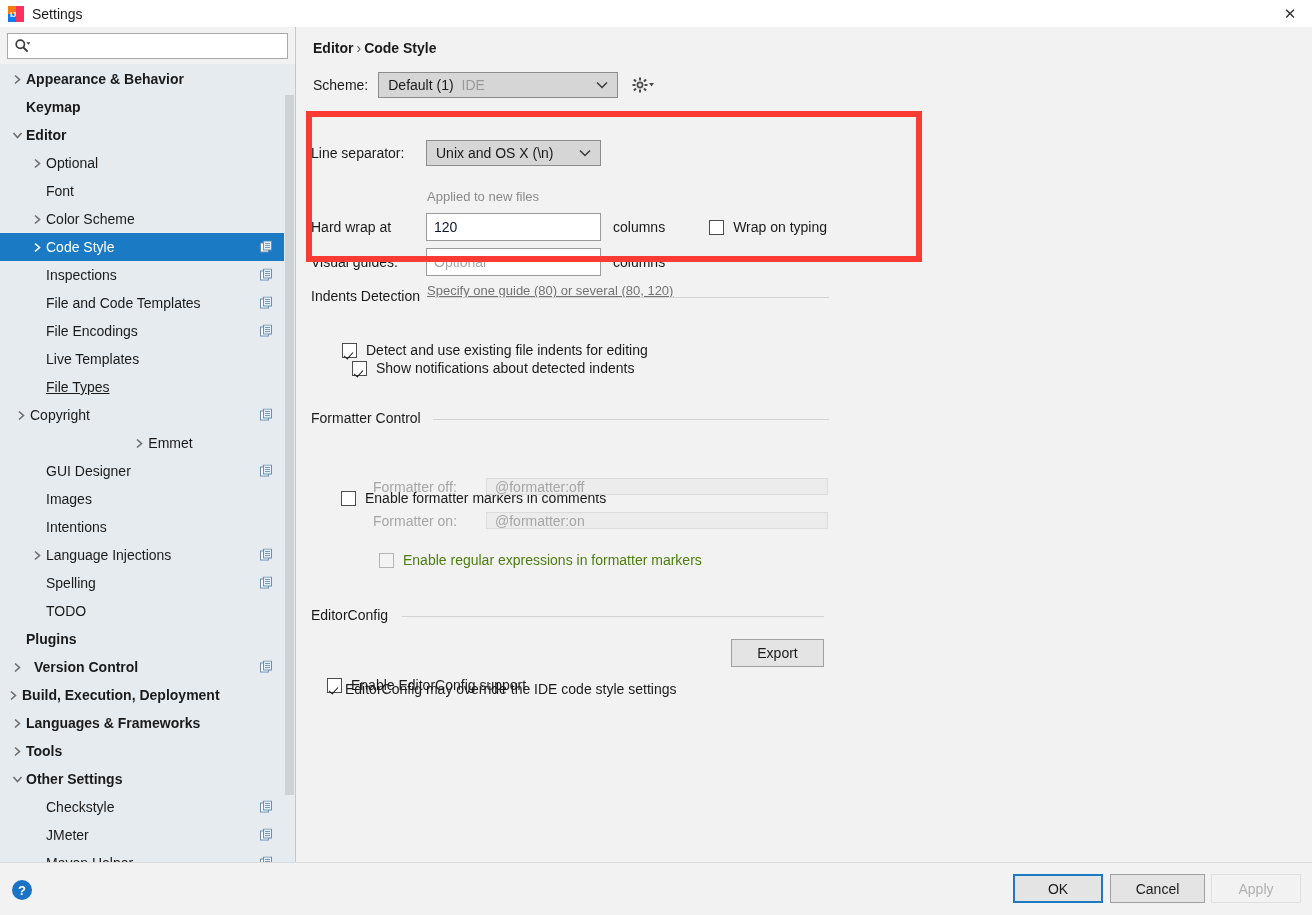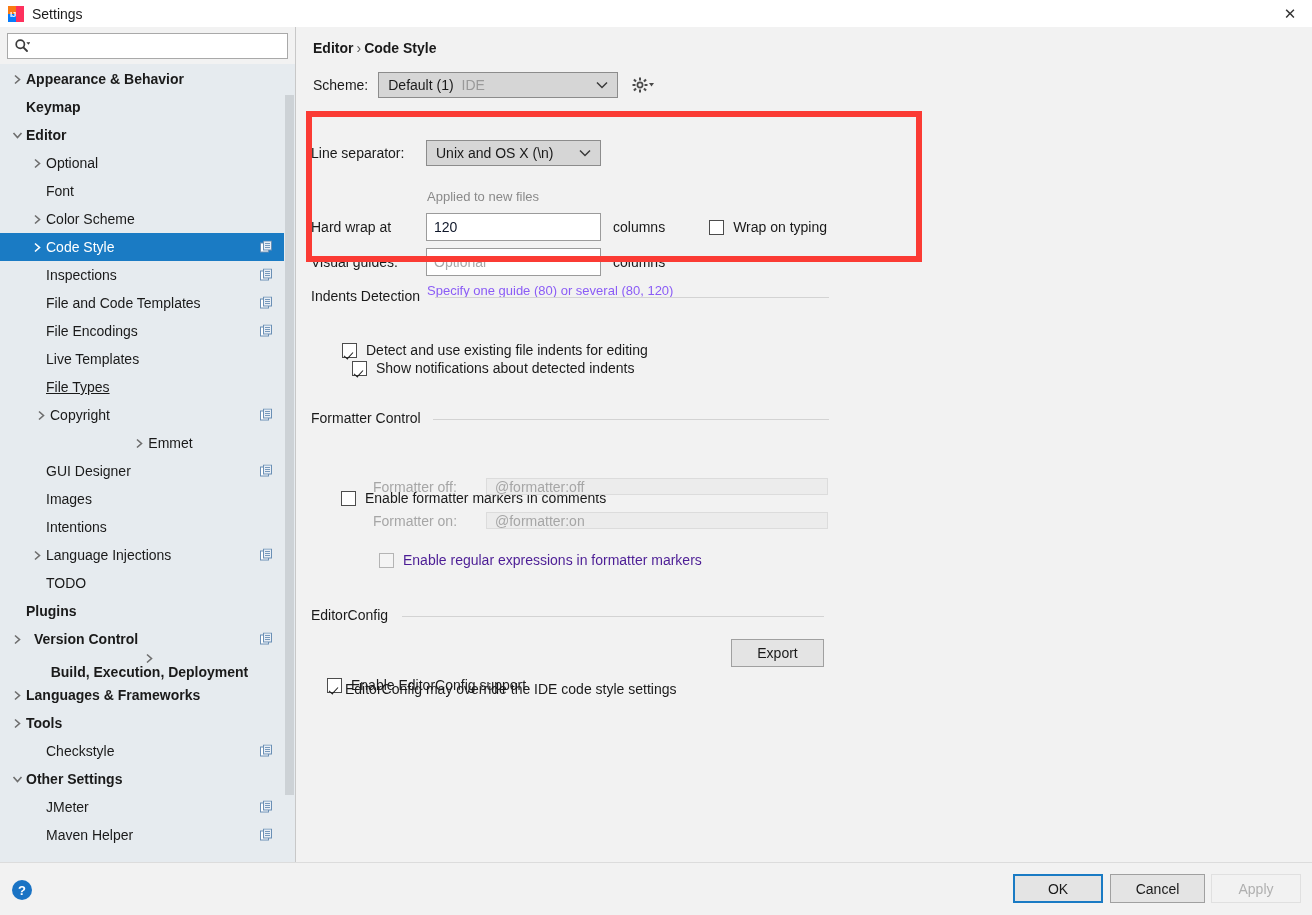--- a/index.html
+++ b/index.html
@@ -157,25 +157,25 @@
     width:15px; height:15px; border:1px solid #4c4c4c; background:#ffffff;
     flex:none; position:relative; margin-right:9px;
   }
   .cbox.checked::after {
     content:""; position:absolute; left:3px; top:6px;
     width:4px; height:8px; border:solid #1a1a1a;
     border-width:0 1.6px 1.6px 0; transform:rotate(42deg);
   }
   .cbox.disabled { border-color:#b4b4b4; background:#f4f4f4; }
   .cb-label { font-size:14px; }
-  .cb-label.disabled { color:#4c1d95; }
+  .cb-label.disabled { color:#4d7c0f; }
 
   .guides-hint {
     position:absolute; left:130px; top:256px;
-    font-size:13px; color:#8b5cf6;
+    font-size:13px; color:#737373;text-decoration:underline;
   }
 
   
   .section-title {
     position:absolute; font-size:14px; color:#1a1a1a;
     background:#f2f2f2; padding-right:7px;
   }
   .section-rule {
     position:absolute; height:1px; background:#d3d3d3;
   }
@@ -356,21 +356,21 @@
             </span>
           </div>
           <div class="tree-item" style="padding-left: 28px;">
             <span class="chev"></span>
             <span class="tree-label">Live Templates</span>
           </div>
           <div class="tree-item" style="padding-left: 28px; text-decoration: underline;">
             <span class="chev"></span>
             <span class="tree-label">File Types</span>
           </div>
-          <div class="tree-item" style="padding-left: 32px;">
+          <div class="tree-item" style="padding-left: 12px;">
             <span class="chev">
               <svg width="9" height="11" viewBox="0 0 9 11">
                 <path d="M2 1.5 L6.5 5.5 L2 9.5" fill="none" stroke="currentColor" stroke-width="1.6"></path>
               </svg>
             </span>
             <span class="tree-label">Copyright</span>
             <span class="copy-badge">
               <svg width="13" height="13" viewBox="0 0 13 13">
                 <rect x="0.5" y="2.5" width="8" height="9" fill="#ffffff" stroke="#6a8fb5" stroke-width="1"></rect>
                 <rect x="3.5" y="0.5" width="8" height="9" fill="#e8eef5" stroke="#6a8fb5" stroke-width="1"></rect>
@@ -421,20 +421,33 @@
                 <rect x="0.5" y="2.5" width="8" height="9" fill="#ffffff" stroke="#6a8fb5" stroke-width="1"></rect>
                 <rect x="3.5" y="0.5" width="8" height="9" fill="#e8eef5" stroke="#6a8fb5" stroke-width="1"></rect>
                 <line x1="5" y1="3" x2="10" y2="3" stroke="#6a8fb5" stroke-width="0.9"></line>
                 <line x1="5" y1="5" x2="10" y2="5" stroke="#6a8fb5" stroke-width="0.9"></line>
                 <line x1="5" y1="7" x2="10" y2="7" stroke="#6a8fb5" stroke-width="0.9"></line>
               </svg>
             </span>
           </div>
           <div class="tree-item" style="padding-left: 28px;">
             <span class="chev"></span>
+            <span class="tree-label">Spelling</span>
+            <span class="copy-badge">
+              <svg width="13" height="13" viewBox="0 0 13 13">
+                <rect x="0.5" y="2.5" width="8" height="9" fill="#ffffff" stroke="#6a8fb5" stroke-width="1"></rect>
+                <rect x="3.5" y="0.5" width="8" height="9" fill="#e8eef5" stroke="#6a8fb5" stroke-width="1"></rect>
+                <line x1="5" y1="3" x2="10" y2="3" stroke="#6a8fb5" stroke-width="0.9"></line>
+                <line x1="5" y1="5" x2="10" y2="5" stroke="#6a8fb5" stroke-width="0.9"></line>
+                <line x1="5" y1="7" x2="10" y2="7" stroke="#6a8fb5" stroke-width="0.9"></line>
+              </svg>
+            </span>
+          </div>
+          <div class="tree-item" style="padding-left: 28px;">
+            <span class="chev"></span>
             <span class="tree-label">TODO</span>
           </div>
           <div class="tree-item bold" style="padding-left: 8px;">
             <span class="chev"></span>
             <span class="tree-label">Plugins</span>
           </div>
           <div class="tree-item bold" style="padding-left: 8px; gap: 8px;">
             <span class="chev">
               <svg width="9" height="11" viewBox="0 0 9 11">
                 <path d="M2 1.5 L6.5 5.5 L2 9.5" fill="none" stroke="currentColor" stroke-width="1.6"></path>
@@ -444,21 +457,21 @@
             <span class="copy-badge">
               <svg width="13" height="13" viewBox="0 0 13 13">
                 <rect x="0.5" y="2.5" width="8" height="9" fill="#ffffff" stroke="#6a8fb5" stroke-width="1"></rect>
                 <rect x="3.5" y="0.5" width="8" height="9" fill="#e8eef5" stroke="#6a8fb5" stroke-width="1"></rect>
                 <line x1="5" y1="3" x2="10" y2="3" stroke="#6a8fb5" stroke-width="0.9"></line>
                 <line x1="5" y1="5" x2="10" y2="5" stroke="#6a8fb5" stroke-width="0.9"></line>
                 <line x1="5" y1="7" x2="10" y2="7" stroke="#6a8fb5" stroke-width="0.9"></line>
               </svg>
             </span>
           </div>
-          <div class="tree-item bold" style="padding-left: 4px; flex-direction: column;">
+          <div class="tree-item bold" style="padding-left: 4px;">
             <span class="chev">
               <svg width="9" height="11" viewBox="0 0 9 11">
                 <path d="M2 1.5 L6.5 5.5 L2 9.5" fill="none" stroke="currentColor" stroke-width="1.6"></path>
               </svg>
             </span>
             <span class="tree-label">Build, Execution, Deployment</span>
           </div>
           <div class="tree-item bold" style="padding-left: 8px;">
             <span class="chev">
               <svg width="9" height="11" viewBox="0 0 9 11">
@@ -467,41 +480,41 @@
             </span>
             <span class="tree-label">Languages &amp; Frameworks</span>
           </div>
           <div class="tree-item bold" style="padding-left: 8px;">
             <span class="chev">
               <svg width="9" height="11" viewBox="0 0 9 11">
                 <path d="M2 1.5 L6.5 5.5 L2 9.5" fill="none" stroke="currentColor" stroke-width="1.6"></path>
               </svg>
             </span>
             <span class="tree-label">Tools</span>
-          </div>
-          <div class="tree-item" style="padding-left: 28px;">
-            <span class="chev"></span>
-            <span class="tree-label">Checkstyle</span>
-            <span class="copy-badge">
-              <svg width="13" height="13" viewBox="0 0 13 13">
-                <rect x="0.5" y="2.5" width="8" height="9" fill="#ffffff" stroke="#6a8fb5" stroke-width="1"></rect>
-                <rect x="3.5" y="0.5" width="8" height="9" fill="#e8eef5" stroke="#6a8fb5" stroke-width="1"></rect>
-                <line x1="5" y1="3" x2="10" y2="3" stroke="#6a8fb5" stroke-width="0.9"></line>
-                <line x1="5" y1="5" x2="10" y2="5" stroke="#6a8fb5" stroke-width="0.9"></line>
-                <line x1="5" y1="7" x2="10" y2="7" stroke="#6a8fb5" stroke-width="0.9"></line>
-              </svg>
-            </span>
           </div>
           <div class="tree-item bold" style="padding-left: 8px;">
             <span class="chev">
               <svg width="11" height="9" viewBox="0 0 11 9">
                 <path d="M1.5 2 L5.5 6.5 L9.5 2" fill="none" stroke="currentColor" stroke-width="1.6"></path>
               </svg>
             </span>
             <span class="tree-label">Other Settings</span>
+          </div>
+          <div class="tree-item" style="padding-left: 28px;">
+            <span class="chev"></span>
+            <span class="tree-label">Checkstyle</span>
+            <span class="copy-badge">
+              <svg width="13" height="13" viewBox="0 0 13 13">
+                <rect x="0.5" y="2.5" width="8" height="9" fill="#ffffff" stroke="#6a8fb5" stroke-width="1"></rect>
+                <rect x="3.5" y="0.5" width="8" height="9" fill="#e8eef5" stroke="#6a8fb5" stroke-width="1"></rect>
+                <line x1="5" y1="3" x2="10" y2="3" stroke="#6a8fb5" stroke-width="0.9"></line>
+                <line x1="5" y1="5" x2="10" y2="5" stroke="#6a8fb5" stroke-width="0.9"></line>
+                <line x1="5" y1="7" x2="10" y2="7" stroke="#6a8fb5" stroke-width="0.9"></line>
+              </svg>
+            </span>
           </div>
           <div class="tree-item" style="padding-left: 28px;">
             <span class="chev"></span>
             <span class="tree-label">JMeter</span>
             <span class="copy-badge">
               <svg width="13" height="13" viewBox="0 0 13 13">
                 <rect x="0.5" y="2.5" width="8" height="9" fill="#ffffff" stroke="#6a8fb5" stroke-width="1"></rect>
                 <rect x="3.5" y="0.5" width="8" height="9" fill="#e8eef5" stroke="#6a8fb5" stroke-width="1"></rect>
                 <line x1="5" y1="3" x2="10" y2="3" stroke="#6a8fb5" stroke-width="0.9"></line>
                 <line x1="5" y1="5" x2="10" y2="5" stroke="#6a8fb5" stroke-width="0.9"></line>

